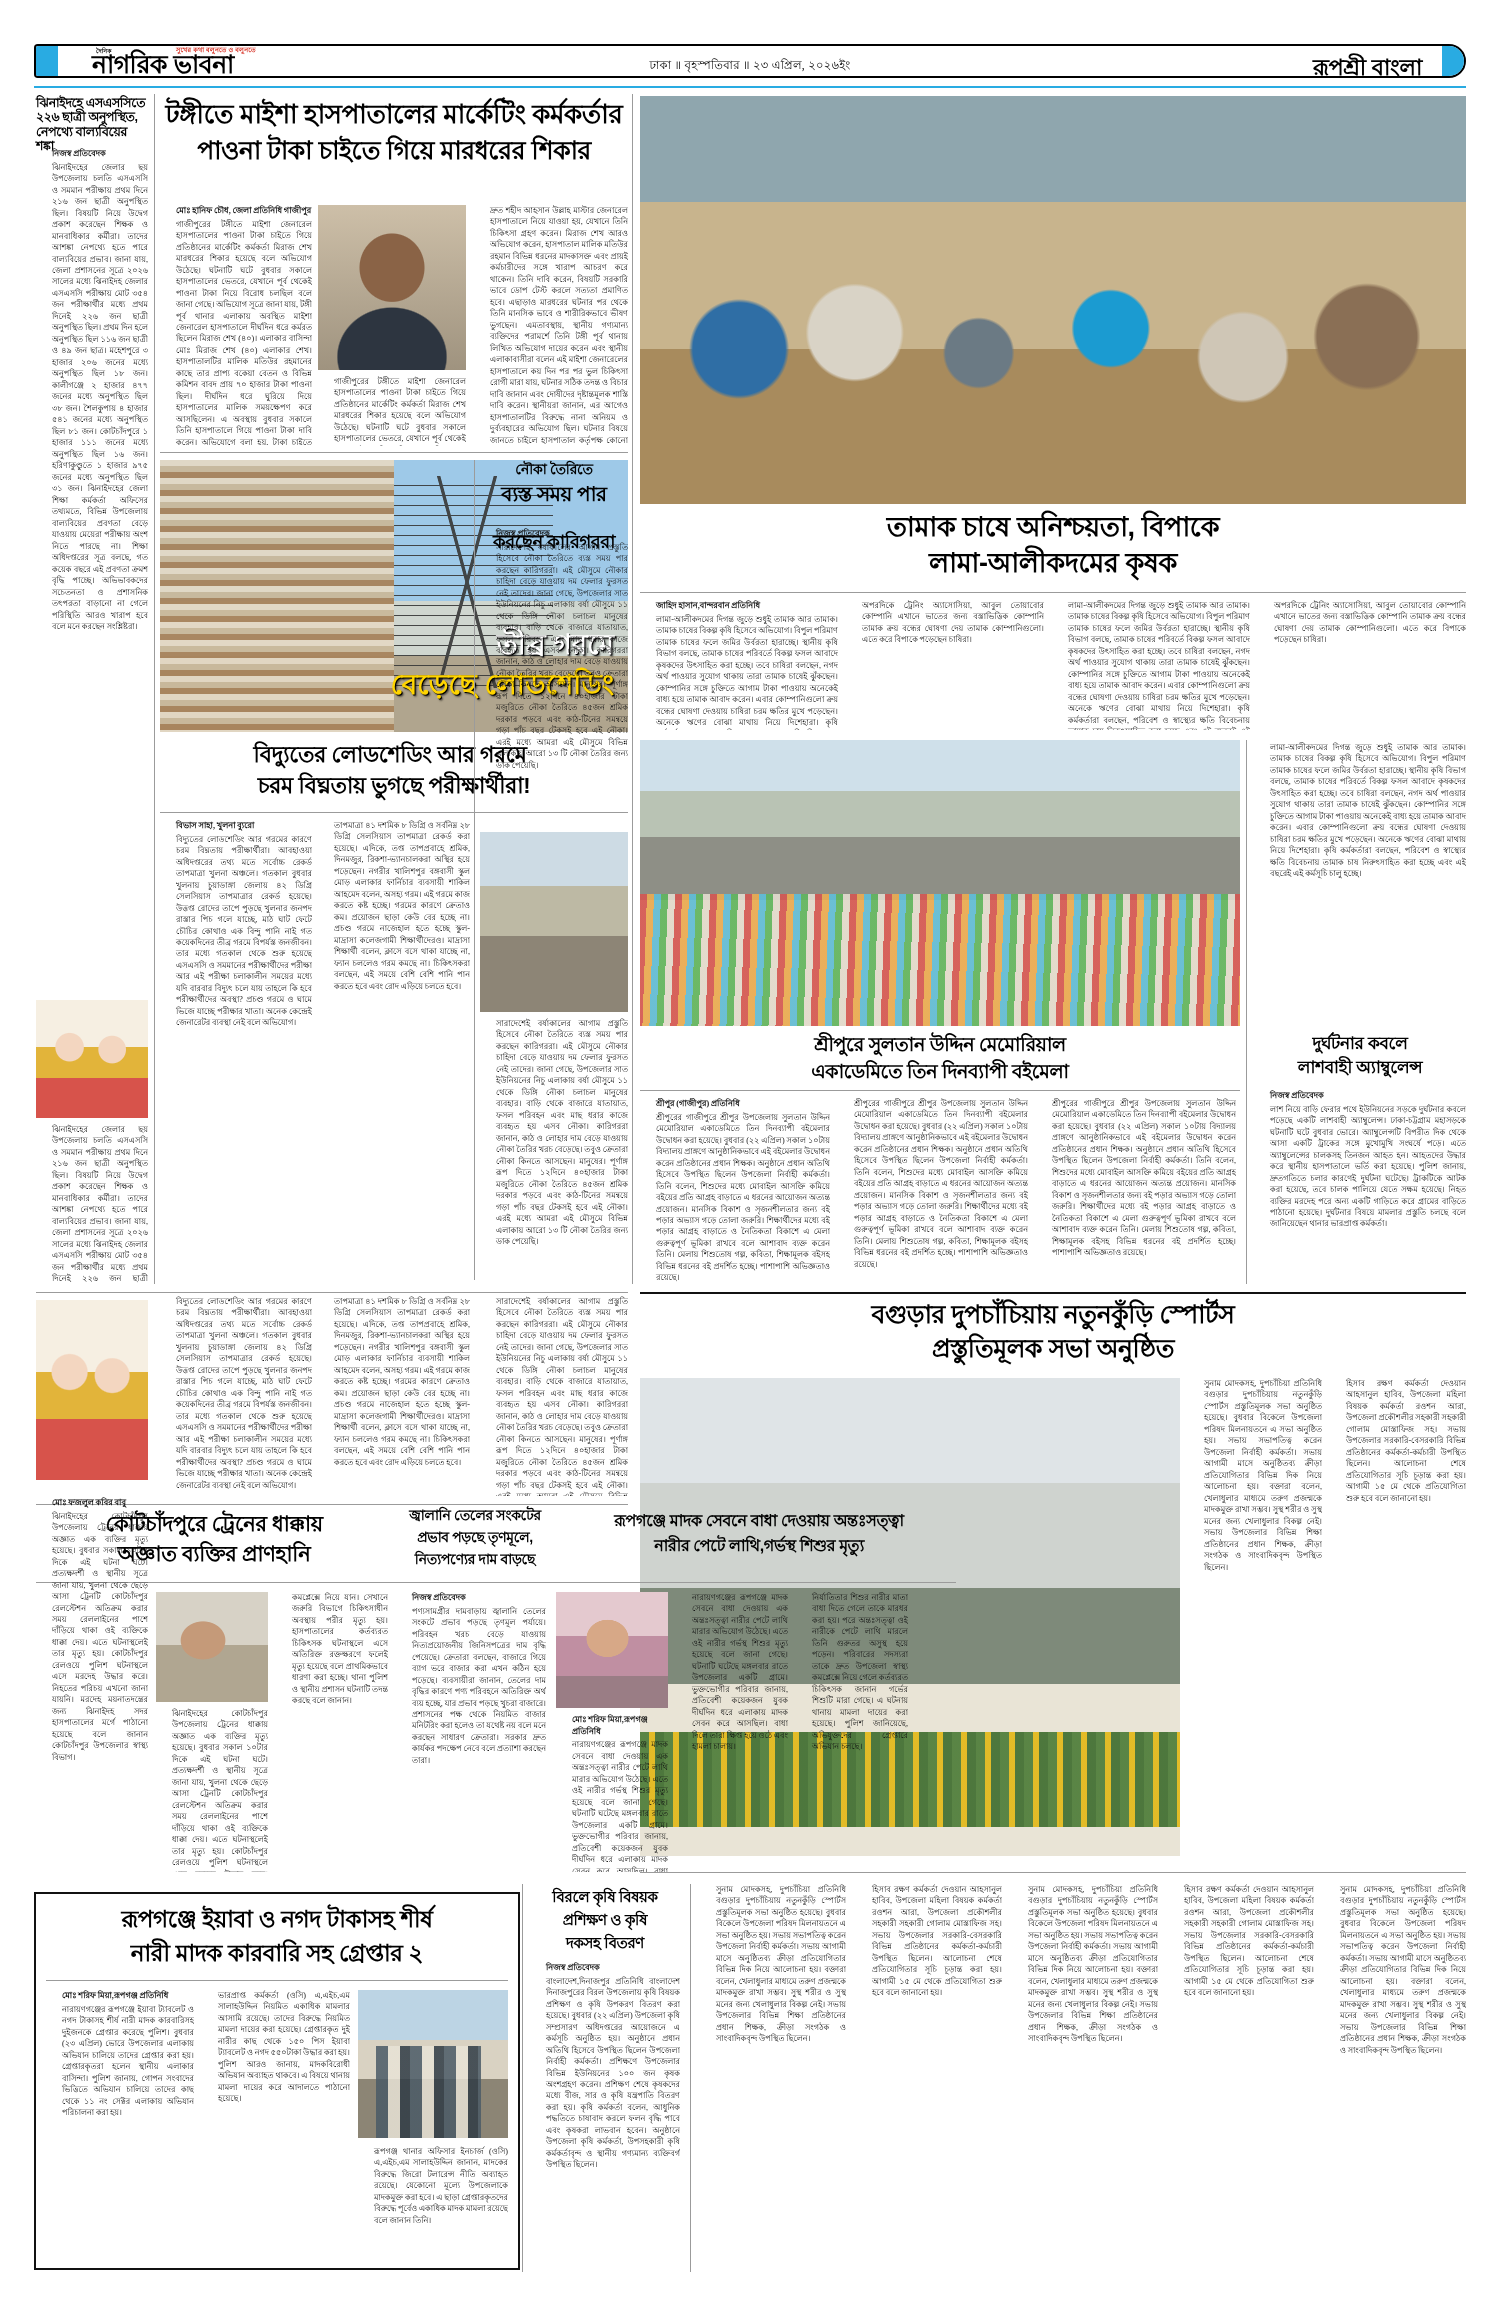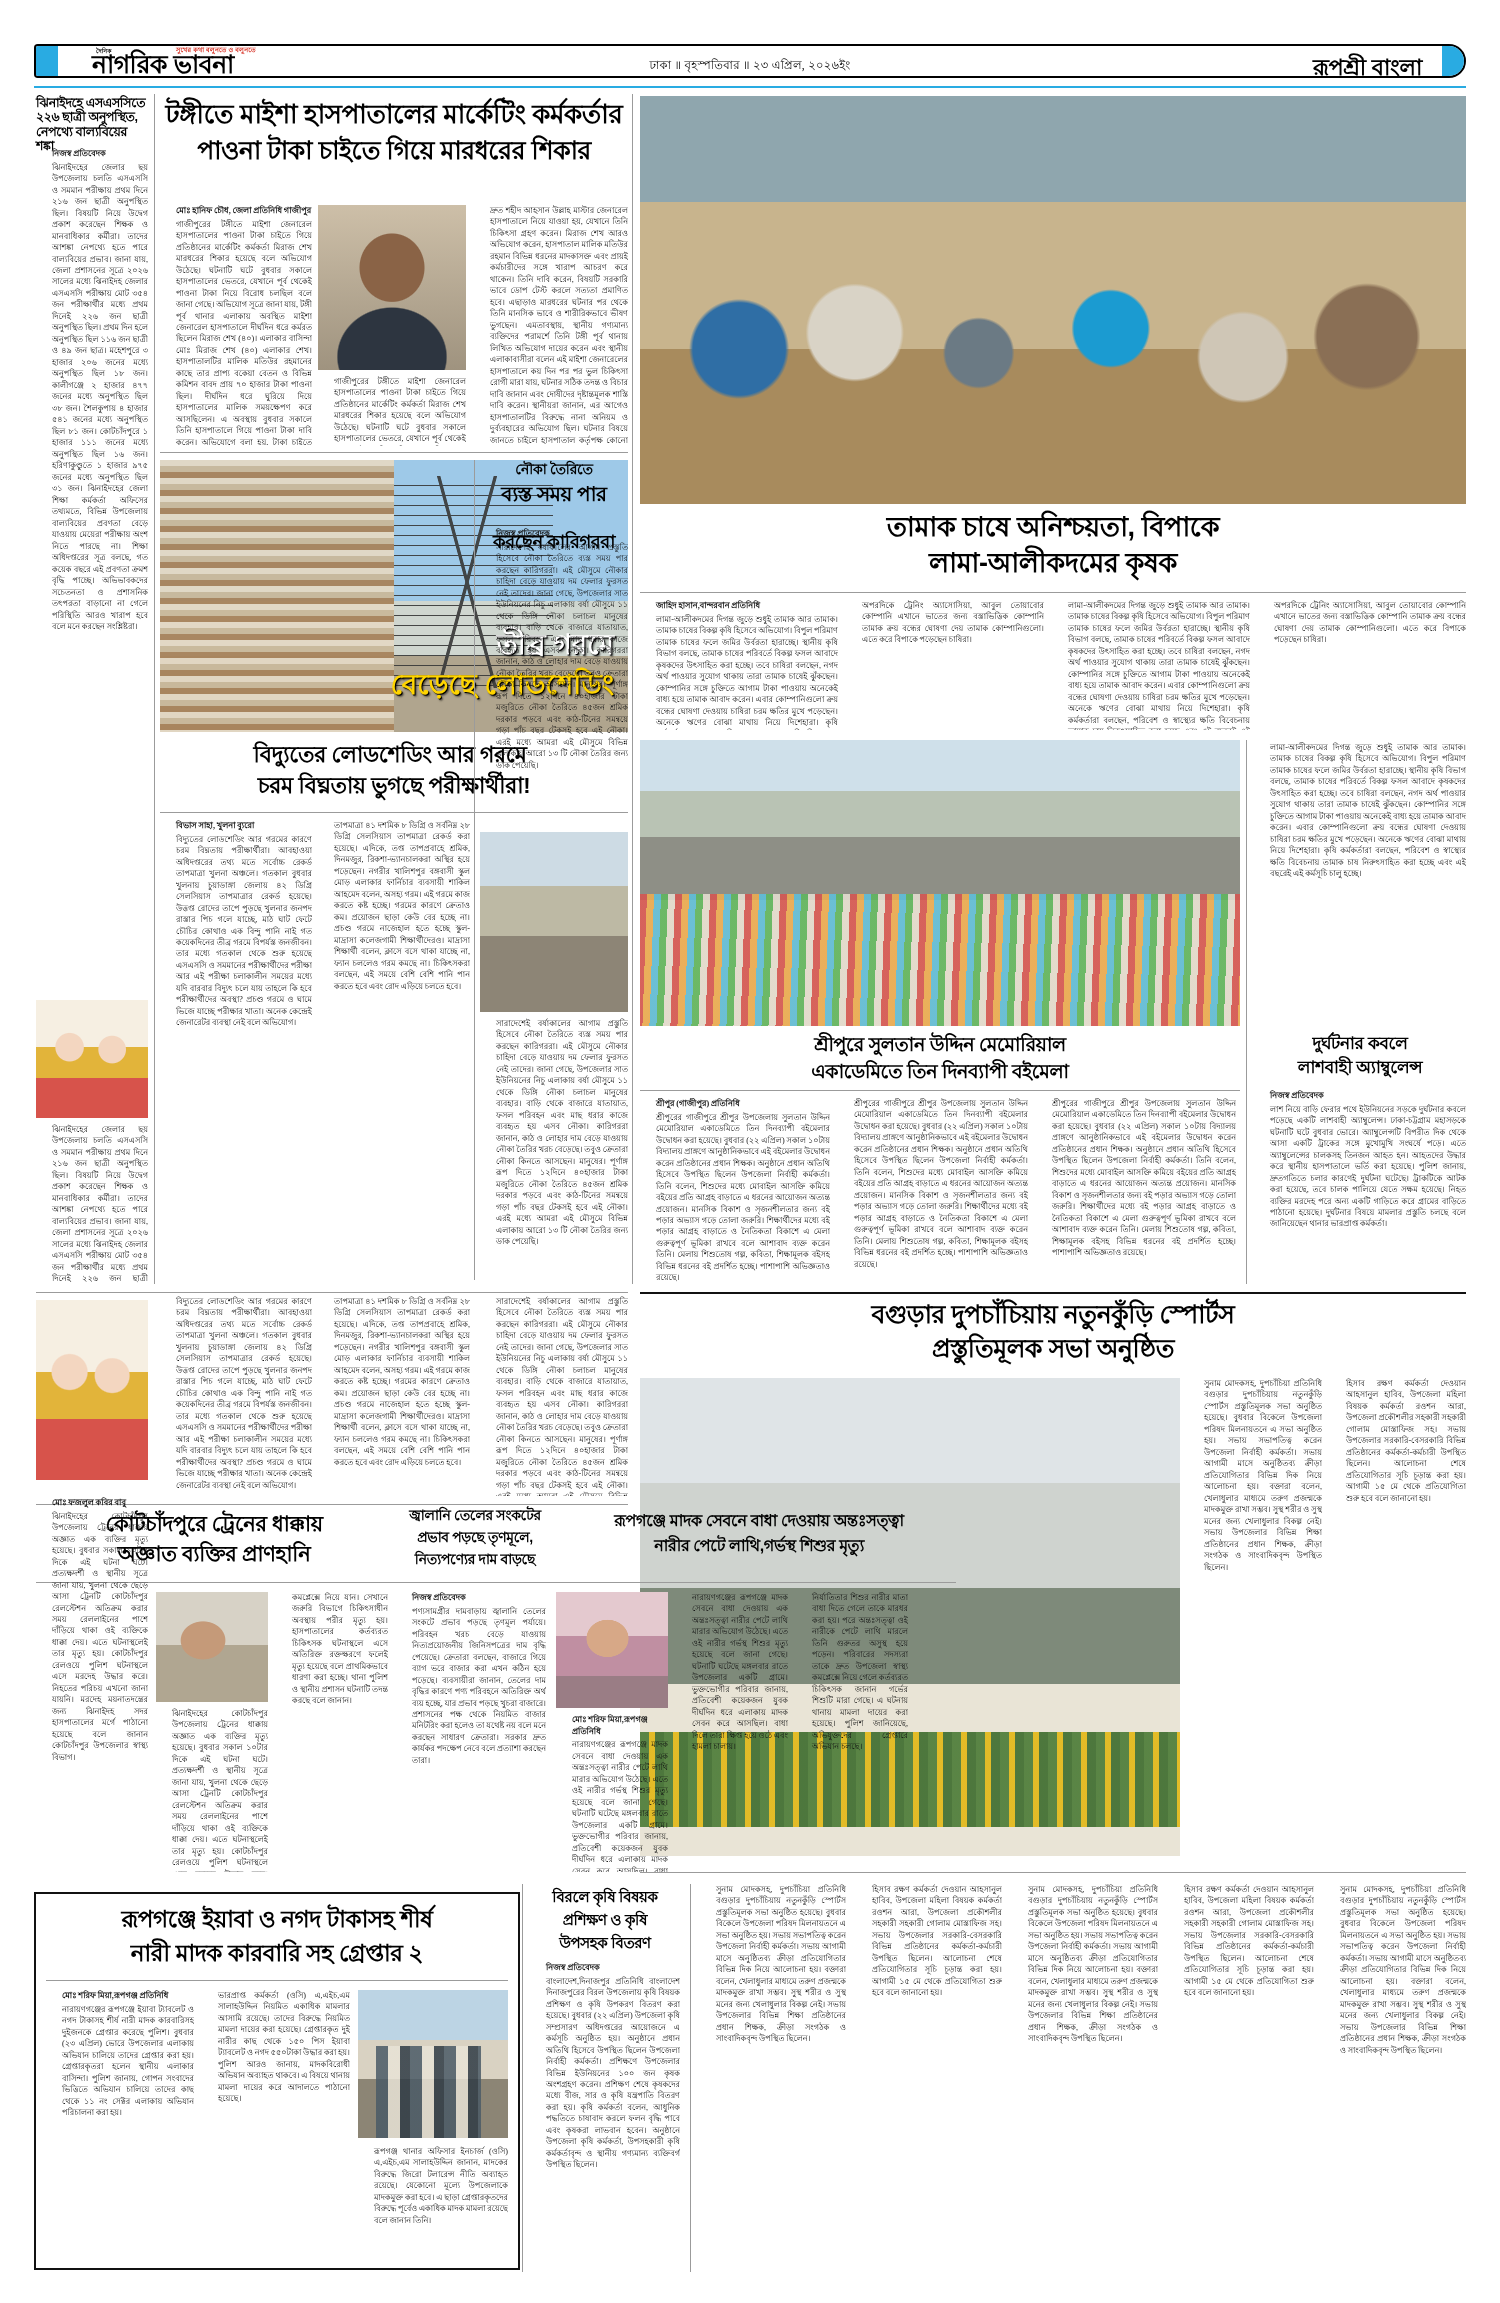--- a/index.html
+++ b/index.html
@@ -419,21 +419,21 @@
 
   <div class="photo ph-arrest" style="left:358px;top:1990px;width:150px;height:148px;">
     <div class="people"></div>
   </div>
   <div class="col" style="left:358px;top:2146px;width:150px;height:114px;overflow:hidden;">
     <p>রূপগঞ্জ থানার অফিসার ইনচার্জ (ওসি) এ,এইচ,এম সালাহউদ্দিন জানান, মাদকের বিরুদ্ধে জিরো টলারেন্স নীতি অব্যাহত রয়েছে। যেকোনো মূল্যে উপজেলাকে মাদকমুক্ত করা হবে। এ ছাড়া গ্রেপ্তারকৃতদের বিরুদ্ধে পূর্বেও একাধিক মাদক মামলা রয়েছে বলে জানান তিনি।</p>
   </div>
 
   <div class="hl" style="left:530px;top:1888px;width:150px;font-size:15px;">বিরলে কৃষি বিষয়ক</div>
   <div class="hl" style="left:530px;top:1911px;width:150px;font-size:15px;">প্রশিক্ষণ ও কৃষি</div>
-  <div class="hl" style="left:530px;top:1934px;width:150px;font-size:15px;">উপসহক বিতরণ</div>
+  <div class="hl" style="left:530px;top:1934px;width:150px;font-size:15px;">দকসহ বিতরণ</div>
 
   <div class="col" style="left:530px;top:1962px;width:150px;height:300px;overflow:hidden;">
     <p class="byline">নিজস্ব প্রতিবেদক</p>
     <p>বাংলাদেশ,দিনাজপুর প্রতিনিধি বাংলাদেশ দিনাজপুরের বিরল উপজেলায় কৃষি বিষয়ক প্রশিক্ষণ ও কৃষি উপকরণ বিতরণ করা হয়েছে। বুধবার (২২ এপ্রিল) উপজেলা কৃষি সম্প্রসারণ অধিদপ্তরের আয়োজনে এ কর্মসূচি অনুষ্ঠিত হয়। অনুষ্ঠানে প্রধান অতিথি হিসেবে উপস্থিত ছিলেন উপজেলা নির্বাহী কর্মকর্তা। প্রশিক্ষণে উপজেলার বিভিন্ন ইউনিয়নের ১০০ জন কৃষক অংশগ্রহণ করেন। প্রশিক্ষণ শেষে কৃষকদের মধ্যে বীজ, সার ও কৃষি যন্ত্রপাতি বিতরণ করা হয়। কৃষি কর্মকর্তা বলেন, আধুনিক পদ্ধতিতে চাষাবাদ করলে ফলন বৃদ্ধি পাবে এবং কৃষকরা লাভবান হবেন। অনুষ্ঠানে উপজেলা কৃষি কর্মকর্তা, উপসহকারী কৃষি কর্মকর্তাবৃন্দ ও স্থানীয় গণ্যমান্য ব্যক্তিবর্গ উপস্থিত ছিলেন।</p>
   </div>
 
   <div class="vline" style="left:522px;top:1884px;height:388px;"></div>
   <div class="vline" style="left:690px;top:1884px;height:388px;"></div>
 
   <div class="col" style="left:700px;top:1884px;width:146px;height:388px;overflow:hidden;">

